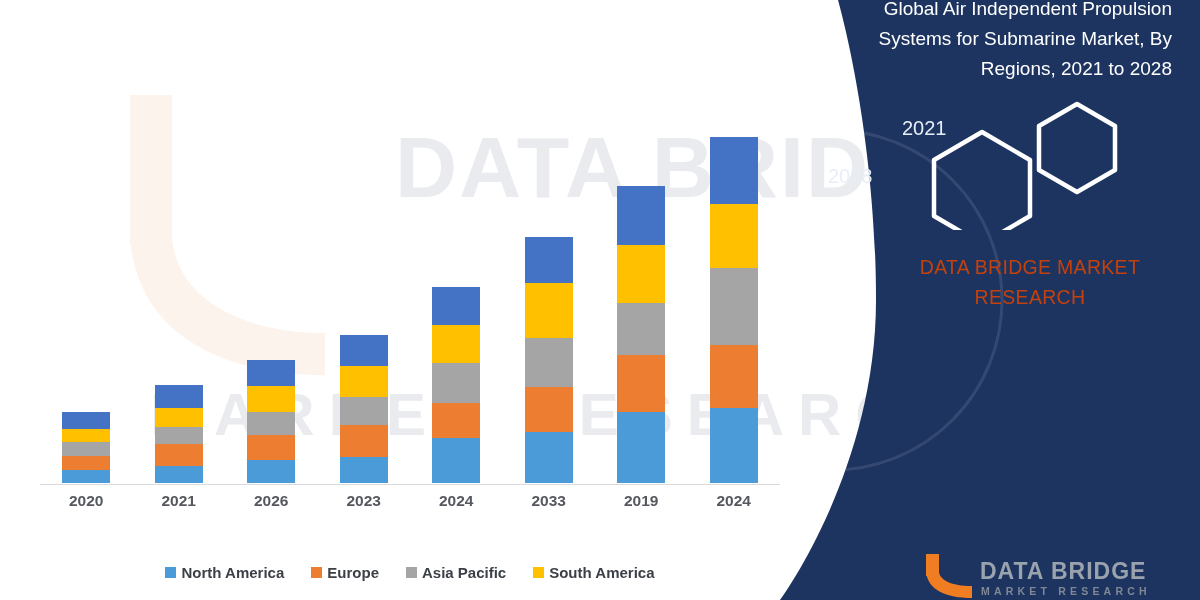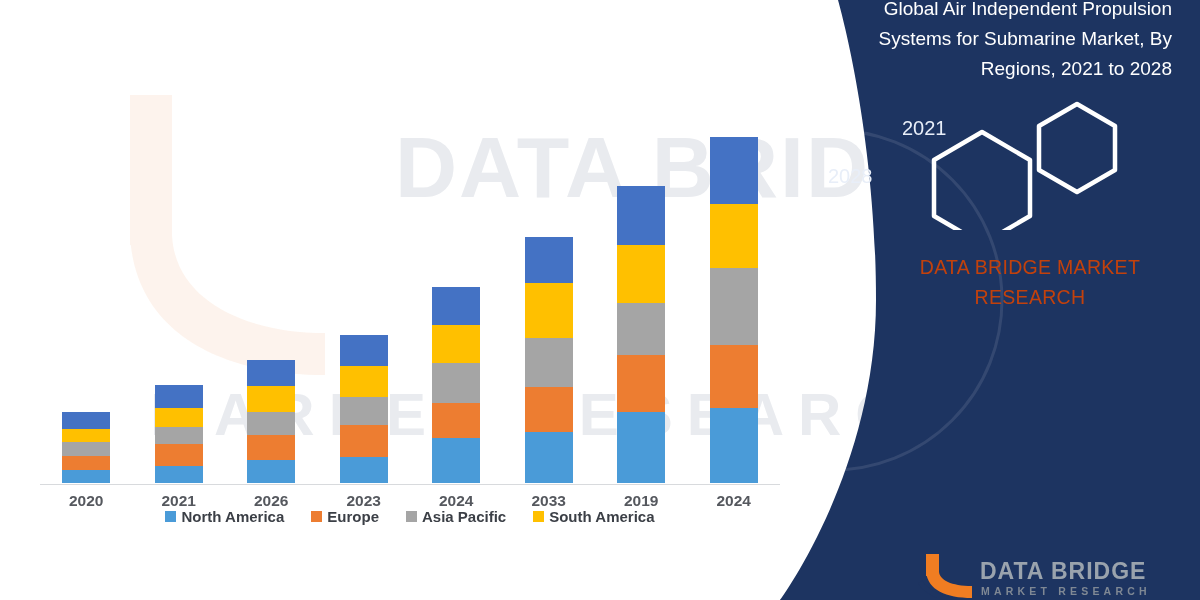--- a/index.html
+++ b/index.html
@@ -35,21 +35,21 @@
   .bars { position: absolute; left: 0; top: 0; width: 740px; height: 363px; display: flex; align-items: flex-end; }
   .bar-slot { flex: 1 1 0; height: 100%; display: flex; flex-direction: column; justify-content: flex-end; align-items: center; }
   .bar { width: 48px; display: flex; flex-direction: column-reverse; }
   .seg { width: 100%; }
 
   
   .xlabels { position: absolute; left: 40px; top: 492px; width: 740px; display: flex; }
   .xlabel { flex: 1 1 0; text-align: center; font-size: 15.5px; font-weight: 700; color: #55585e; }
 
   
-  .legend { position: absolute; left: 40px; top: 508px; width: 740px; display: flex; justify-content: center; align-items: flex-start; gap: 27px; }
+  .legend { position: absolute; left: 40px; top: 564px; width: 740px; display: flex; justify-content: center; align-items: flex-start; gap: 27px; }
   .legend-item { display: flex; align-items: center; gap: 5px; }
   .legend-swatch { width: 11px; height: 11px; display: inline-block; }
   .legend-label { font-size: 15px; font-weight: 700; color: #3b3f46; white-space: nowrap; }
 
   
   #right-panel { position: absolute; right: 0; top: 0; width: 420px; height: 600px; overflow: hidden; }
   #right-bg { position: absolute; inset: 0; }
   .right-title {
     position: absolute; right: 28px; top: -6px; width: 320px;
     text-align: right; color: #ffffff; font-size: 19px; line-height: 30px; font-weight: 400;

